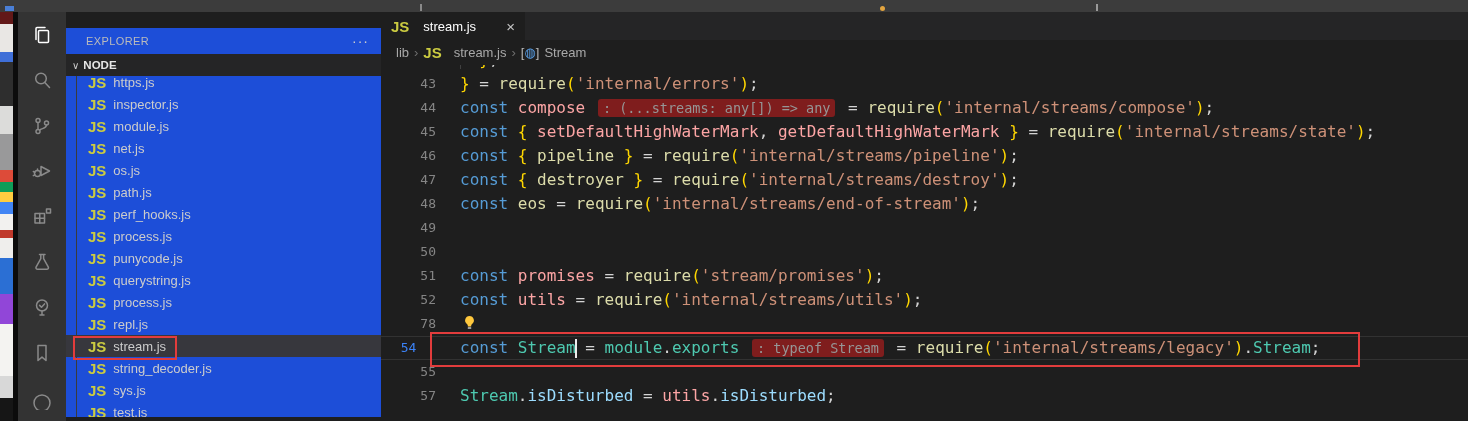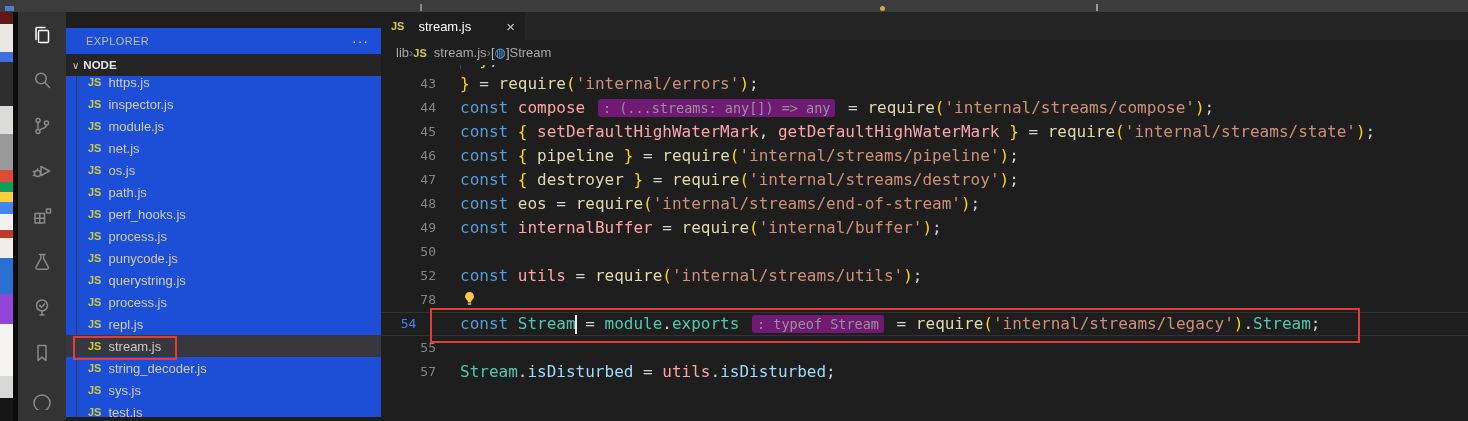--- a/index.html
+++ b/index.html
@@ -29,30 +29,30 @@
   .sb-header .more{margin-left:auto;color:#cccccc;font-size:14px;letter-spacing:1px;cursor:pointer;}
   .sb-section{height:22px;display:flex;align-items:center;padding-left:4px;color:#e6e6e6;
               font-size:11.5px;font-weight:bold;background:#252526;position:relative;z-index:3;}
   .sb-section .chev{font-weight:normal;color:#cccccc;font-size:10px;margin:0 4px 0 2px;}
   .sb-list{position:absolute;left:0;top:48px;right:0;bottom:0;overflow:hidden;}
   .sb-list-inner{margin-top:-5px;position:relative;}
   .sb-guide{position:absolute;left:10px;top:0;bottom:0;width:1px;background:#3b3b3c;}
   .sb-row{height:22px;display:flex;align-items:center;padding-left:22px;font-size:13px;color:#cccccc;
           position:relative;cursor:pointer;white-space:nowrap;}
   .sb-row.selected{background:#37373d;}
-  .js-badge{color:#cbcb41;font-weight:bold;font-size:11px;margin-right:7px;flex:none;}
+  .js-badge{color:#cbcb41;font-weight:bold;font-size:15px;margin-right:7px;flex:none;}
   .red-frame-side{position:absolute;left:7px;top:1px;width:100px;height:20px;border:2px solid #e23c3c;z-index:4;pointer-events:none;}
 
   
   .editor{position:absolute;left:381px;top:12px;width:1087px;height:409px;background:#1e1e1e;overflow:hidden;}
   .tab-bar{height:28px;background:#252526;display:flex;}
   .tab{width:124px;background:#1e1e1e;display:flex;align-items:center;padding:0 10px;gap:7px;
        font-size:13px;color:#ffffff;cursor:pointer;}
   .tab .close{margin-left:auto;color:#c5c5c5;font-size:15px;line-height:1;cursor:pointer;}
-  .breadcrumb{height:25px;display:flex;align-items:center;padding-left:15px;font-size:13px;color:#a9a9a9;}
+  .breadcrumb{height:25px;display:flex;align-items:center;padding-left:15px;font-size:13px;color:#a9a9a9;gap:5px;}
   .breadcrumb .sep{color:#6e6e6e;font-size:13px;}
   .breadcrumb .crumb{cursor:pointer;}
   .sym-icon .br{color:#b8b8b8;}
   .sym-icon .gl{color:#5aa0e8;}
 
   .code{position:absolute;left:0;top:53px;right:0;bottom:0;overflow:hidden;
         font-family:"DejaVu Sans Mono","Liberation Mono",monospace;font-size:16px;line-height:24px;}
   .code-inner{margin-top:-17px;}
   .line{display:flex;height:24px;position:relative;}
   .line.current{box-shadow:inset 0 1px 0 #323232, inset 0 -1px 0 #323232;}
@@ -61,21 +61,21 @@
   .text{padding-left:24px;white-space:pre;}
   .tok-kw{color:#569CD6;}
   .tok-var{color:#fca5a5;}
   .tok-fn{color:#DCDCAA;}
   .tok-str{color:#CE9178;}
   .tok-cls{color:#4EC9B0;}
   .tok-prop{color:#9CDCFE;}
   .tok-pun{color:#D4D4D4;}
   .tok-brk{color:#FFD700;}
   .tok-guide{box-shadow:inset 1px 0 0 #404040;}
-  .inlay{background:#701a75;color:#969696;border-radius:3px;padding:1px 5px;font-size:13.5px;margin:0 3px;}
+  .inlay{background:#7f1d1d;color:#969696;border-radius:3px;padding:1px 5px;font-size:13.5px;margin:0 3px;}
   .caret{display:inline-block;width:2px;height:19px;background:#ededed;vertical-align:middle;margin:0 -1px;}
   .bulb{display:inline-block;vertical-align:middle;margin-left:2px;}
   .red-frame-editor{position:absolute;left:49px;top:-4px;width:926px;height:31px;border:2px solid #e23c3c;z-index:5;pointer-events:none;}
 </style>
 </head>
 <body>
 
 <div id="stage">
 
   <div class="top-strip">
@@ -295,25 +295,28 @@
           <div class="line">
             <div class="gutter">47</div>
             <div class="text"><span class="tok-kw">const</span><span class="tok-pun"> </span><span class="tok-brk">{</span><span class="tok-pun"> </span><span class="tok-fn">destroyer</span><span class="tok-pun"> </span><span class="tok-brk">}</span><span class="tok-pun"> = </span><span class="tok-fn">require</span><span class="tok-brk">(</span><span class="tok-str">'internal/streams/destroy'</span><span class="tok-brk">)</span><span class="tok-pun">;</span></div>
           </div>
           <div class="line">
             <div class="gutter">48</div>
             <div class="text"><span class="tok-kw">const</span><span class="tok-pun"> </span><span class="tok-fn">eos</span><span class="tok-pun"> = </span><span class="tok-fn">require</span><span class="tok-brk">(</span><span class="tok-str">'internal/streams/end-of-stream'</span><span class="tok-brk">)</span><span class="tok-pun">;</span></div>
           </div>
           <div class="line">
             <div class="gutter">49</div>
-            <div class="text"><span class="tok-kw">const</span><span class="tok-pun"> </span><span class="tok-var">internalBuffer</span><span class="tok-pun"> = </span><span class="tok-fn">require</span><span class="tok-brk">(</span><span class="tok-str">'internal/buffer'</span><span class="tok-brk">)</span><span class="tok-pun">;</span></div>
           </div>
           <div class="line">
             <div class="gutter">50</div>
             <div class="text"></div>
+          </div>
+          <div class="line">
+            <div class="gutter">51</div>
+            <div class="text"><span class="tok-kw">const</span><span class="tok-pun"> </span><span class="tok-var">promises</span><span class="tok-pun"> = </span><span class="tok-fn">require</span><span class="tok-brk">(</span><span class="tok-str">'stream/promises'</span><span class="tok-brk">)</span><span class="tok-pun">;</span></div>
           </div>
           <div class="line">
             <div class="gutter">52</div>
             <div class="text"><span class="tok-kw">const</span><span class="tok-pun"> </span><span class="tok-var">utils</span><span class="tok-pun"> = </span><span class="tok-fn">require</span><span class="tok-brk">(</span><span class="tok-str">'internal/streams/utils'</span><span class="tok-brk">)</span><span class="tok-pun">;</span></div>
           </div>
           <div class="line">
             <div class="gutter">78</div>
             <div class="text"><span class="bulb"><svg width="15" height="15" viewBox="0 0 16 16">
                   <path d="M8 1.2a4.6 4.6 0 0 0-2.8 8.3c.6.5 1 1 1 1.6v1.2h3.6v-1.2c0-.6.4-1.1 1-1.6A4.6 4.6 0 0 0 8 1.2z" fill="#ffc83d"></path>
                   <rect x="6.1" y="13" width="3.8" height="1.7" rx=".6" fill="#c8c8c8"></rect>

